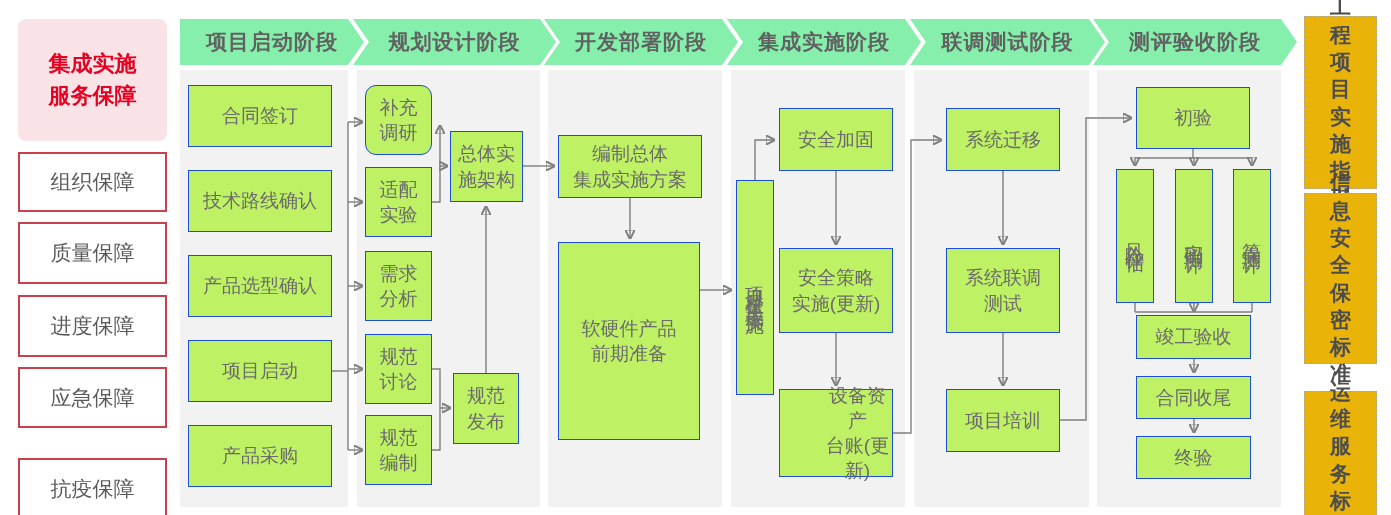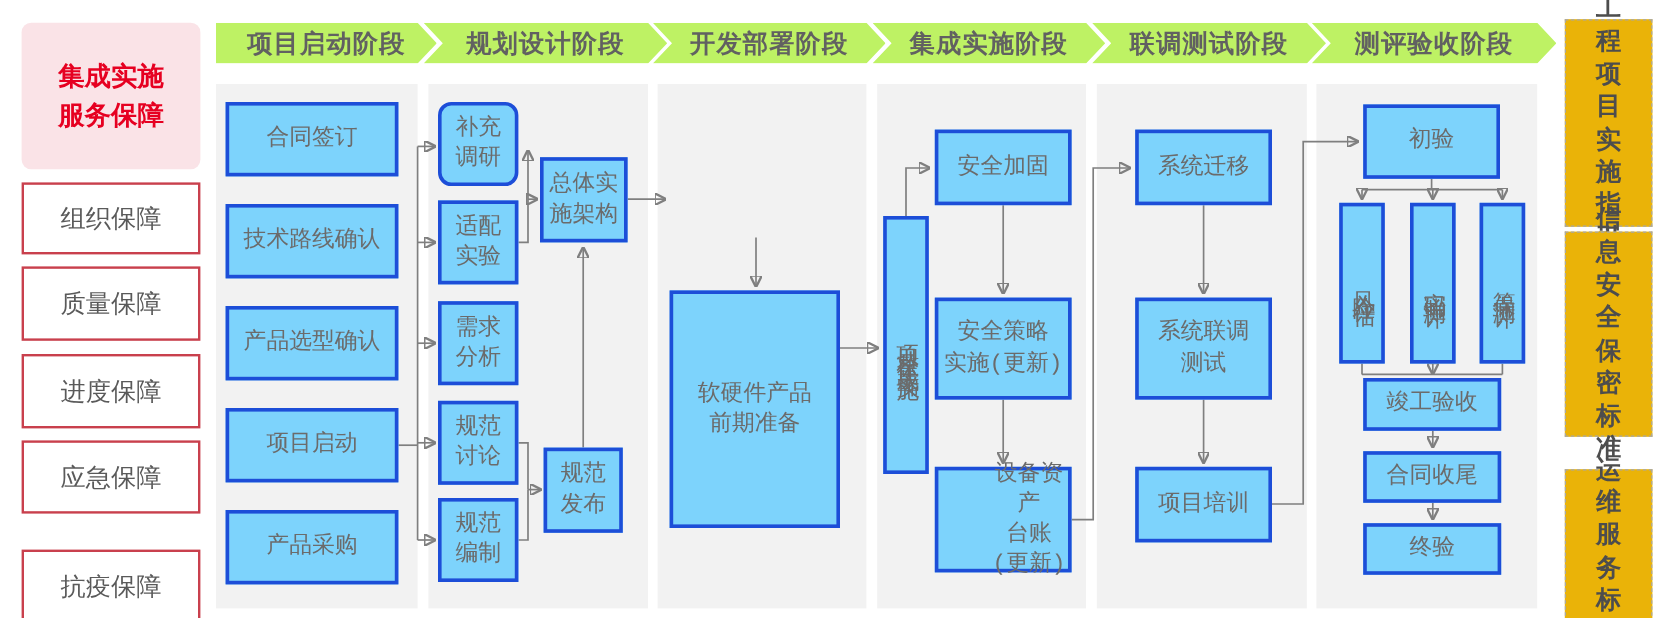--- a/index.html
+++ b/index.html
@@ -15,33 +15,32 @@
     font-size:22px;line-height:1.45;text-align:center;white-space:pre-line;
   }
   .sb-item{
     position:absolute;display:flex;align-items:center;justify-content:center;
     background:#ffffff;border:2px solid #c9404d;color:#5a5a5a;
     font-size:21px;text-align:center;box-sizing:border-box;
   }
   
   .col-bg{position:absolute;top:70px;height:437px;background:#f2f2f2;}
   .banner{
-    position:absolute;top:19px;height:34px;background:#bef264;
+    position:absolute;top:19px;height:46px;background:#86efac;
     display:flex;align-items:center;justify-content:center;
     color:#616161;font-size:21px;font-weight:bold;letter-spacing:1px;
   }
   .banner.first{clip-path:polygon(0 0,calc(100% - 16px) 0,100% 50%,calc(100% - 16px) 100%,0 100%);}
   .banner.chev{clip-path:polygon(0 0,calc(100% - 16px) 0,100% 50%,calc(100% - 16px) 100%,0 100%,16px 50%);}
   
   .node{
     position:absolute;display:flex;align-items:center;justify-content:center;
-    background:#7dd3fc;border:3px solid #1d4ed8;color:#6b6b6b;
+    background:#bef264;border:1px solid #1d4ed8;color:#6b6b6b;
     font-size:19px;line-height:1.32;text-align:center;white-space:pre-line;
     box-sizing:border-box;
-    font-family:Liberation Mono, monospace;
   }
   .node--v{
     writing-mode:vertical-lr;text-orientation:upright;letter-spacing:4px;
   }
   
   .rp-box{
     position:absolute;display:flex;align-items:center;justify-content:center;
     background:#eab308;border:1px dashed #a8a8a8;color:#4d4d4d;
     font-size:21px;font-weight:bold;line-height:1.3;text-align:center;
     white-space:pre-line;letter-spacing:10px;padding-left:10px;box-sizing:border-box;
@@ -145,20 +144,22 @@
 分析</div>
   <div class="node" style="left:365px;top:334px;width:67px;height:70px;">规范
 讨论</div>
   <div class="node" style="left:365px;top:415px;width:67px;height:70px;">规范
 编制</div>
   <div class="node" style="left:450px;top:131px;width:73px;height:71px;">总体实
 施架构</div>
   <div class="node" style="left:453px;top:373px;width:66px;height:71px;">规范
 发布</div>
 
+  <div class="node" style="left:558px;top:135px;width:144px;height:63px;">编制总体
+集成实施方案</div>
   <div class="node" style="left:558px;top:242px;width:142px;height:198px;">软硬件产品
 前期准备</div>
 
   <div class="node node--v" style="left:736px;top:180px;width:38px;height:215px;">项目整体集成实施</div>
   <div class="node" style="left:779px;top:108px;width:114px;height:63px;">安全加固</div>
   <div class="node" style="left:779px;top:248px;width:114px;height:85px;">安全策略
 实施(更新)</div>
   <div class="node" style="left:779px;top:389px;width:114px;height:88px;padding-left:43px;">设备资产
 台账(更新)</div>
 

